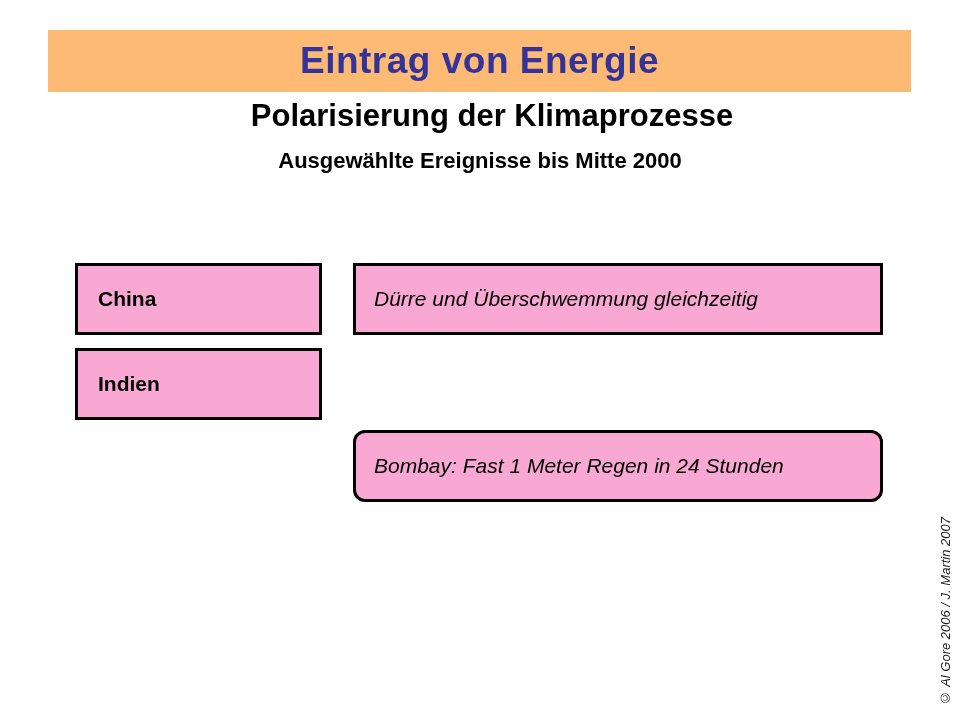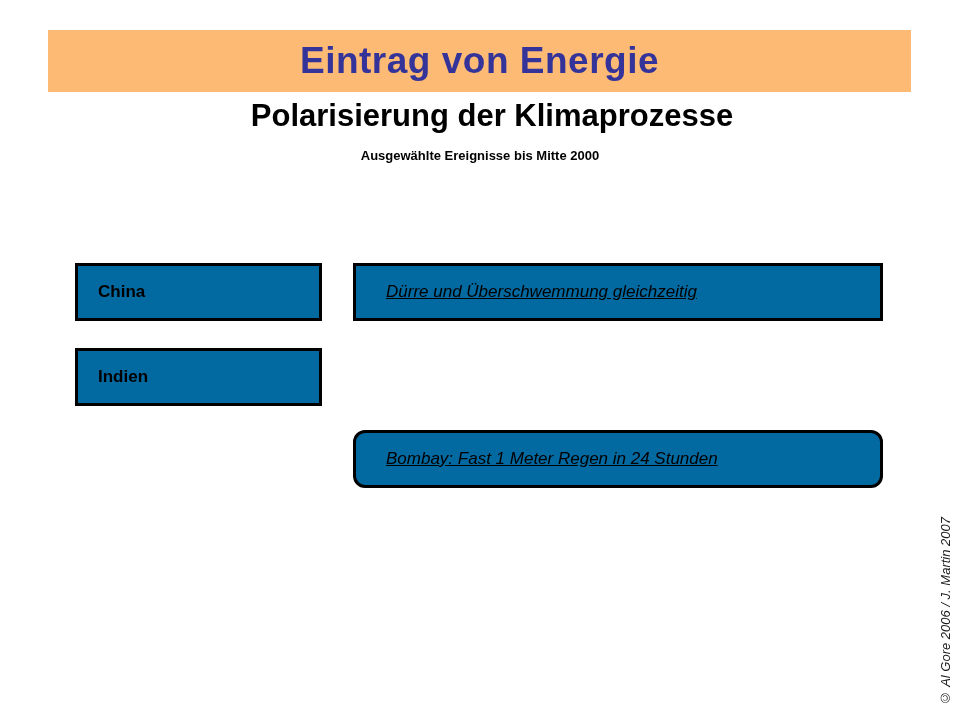--- a/index.html
+++ b/index.html
@@ -52,47 +52,46 @@
       white-space: nowrap;
       padding-left: 24px;
     }
     .slide-subtitle {
       position: absolute;
       left: 0;
       top: 148px;
       width: 960px;
       margin: 0;
       text-align: center;
-      font-size: 13px;
+      font-size: 22px;
       font-weight: bold;
       color: #000000;
       white-space: nowrap;
     }
 
     .box {
       position: absolute;
-      height: 58px;
-      background: #0369a1;
+      height: 72px;
+      background: #f9a8d4;
       border: 3px solid #000000;
       display: flex;
       align-items: center;
-      font-size: 17px;
+      font-size: 21px;
     }
     .box.left-col {
       left: 75px;
       width: 247px;
       padding-left: 20px;
       font-weight: bold;
     }
     .box.right-col {
       left: 353px;
       width: 530px;
-      padding-left: 30px;
+      padding-left: 18px;
       font-style: italic;
-      text-decoration: underline;
     }
     .row-1 { top: 263px; }
     .row-2 { top: 348px; }
     .row-3 { top: 430px; border-radius: 12px; }
 
     .box .box-text {
       white-space: nowrap;
     }
 
     .copyright {

